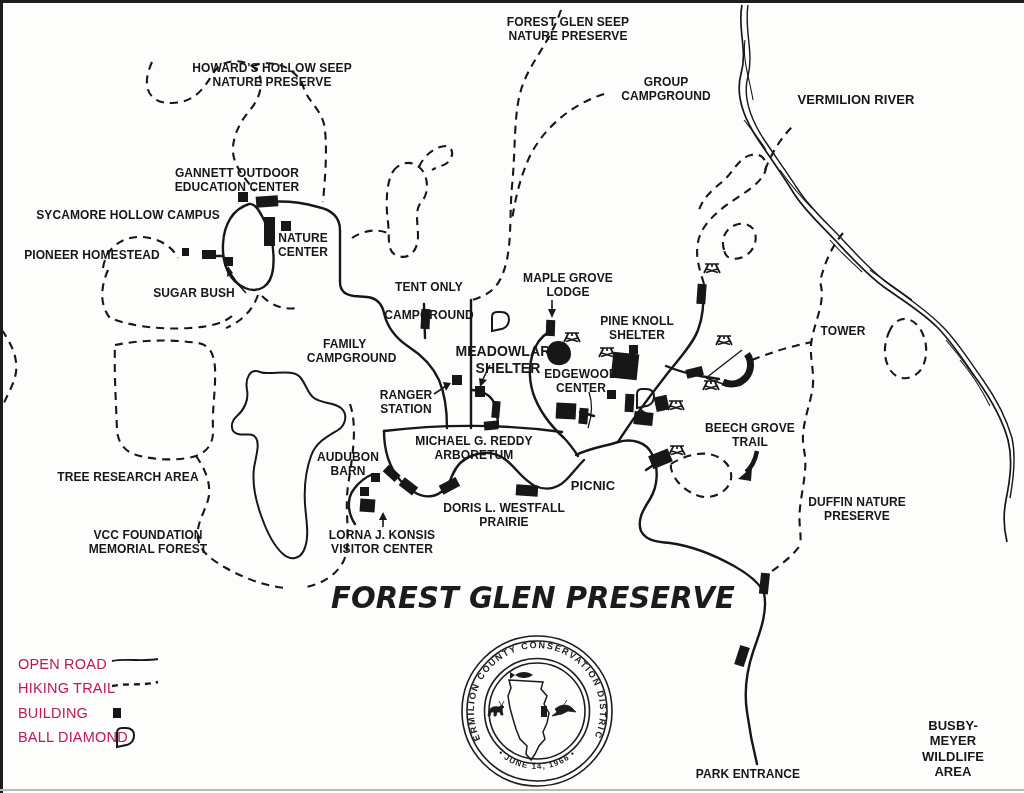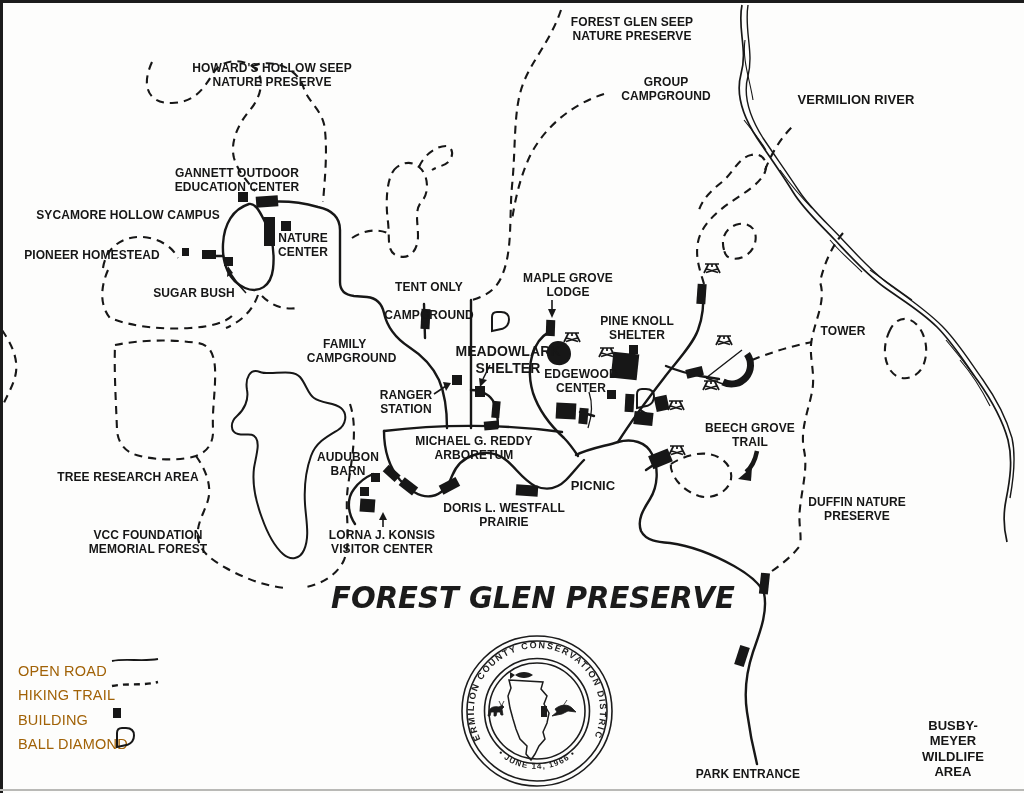--- a/index.html
+++ b/index.html
@@ -24,21 +24,21 @@
   .it { }
 
   #page-title {
     position:absolute; left:533px; top:580px; transform:translateX(-50%) scaleX(0.97);
     font-family:"DejaVu Sans", sans-serif; font-style:italic; font-weight:700;
     font-size:30px; letter-spacing:0px; white-space:nowrap; z-index:5; color:#1b1b1b;
   }
 
   #legend { position:absolute; left:18px; top:653px; width:160px; z-index:5; }
   .lrow { position:relative; height:24.3px; }
-  .ltext { position:absolute; left:0; top:3px; font-size:14.5px; font-weight:400; color:#a16207; letter-spacing:0.2px;margin-top:7px; }
+  .ltext { position:absolute; left:0; top:3px; font-size:14.5px; font-weight:400; color:#be185d; letter-spacing:0.2px; }
   .licon { position:absolute; left:92px; top:0; }
   #legend-building-swatch { position:absolute; left:95px; top:6px; width:8px; height:10px; background:#171717; }
 
   #seal-svg { position:absolute; left:457px; top:631px; z-index:4; }
   .seal-ring-text { font-family:"Liberation Sans", sans-serif; font-size:9px; font-weight:700; letter-spacing:1.6px; fill:#1c1c1c; }
   .seal-date-text { font-family:"Liberation Sans", sans-serif; font-size:8px; font-weight:700; letter-spacing:1.2px; fill:#1c1c1c; }
 </style>
 </head>
 <body>
 
@@ -210,21 +210,21 @@
       </g>
       <g fill="#1c1c1c" stroke="#1c1c1c" stroke-width="0.8">
         <path d="M 18,-4 C 24,-9 31,-9 35,-5 L 39,-1 L 31,-2 L 25,1 L 15,3 L 20,-1 Z"></path>
         <path fill="none" d="M 26,-7 L 30,-13"></path>
       </g>
     </g>
   </svg>
 
   <div id="page-title">FOREST GLEN PRESERVE</div>
 
-  <div class="lbl" style="left:632px;top:15px">FOREST GLEN SEEP
+  <div class="lbl" style="left:568px;top:15px">FOREST GLEN SEEP
 NATURE PRESERVE</div>
   <div class="lbl" style="left:272px;top:61px">HOWARD'S HOLLOW SEEP
 NATURE PRESERVE</div>
   <div class="lbl" style="left:666px;top:75px">GROUP
 CAMPGROUND</div>
   <div class="lbl md13" style="left:856px;top:92px">VERMILION RIVER</div>
   <div class="lbl" style="left:237px;top:166px">GANNETT OUTDOOR
 EDUCATION CENTER</div>
   <div class="lbl it" style="left:128px;top:208px">SYCAMORE HOLLOW CAMPUS</div>
   <div class="lbl" style="left:92px;top:248px">PIONEER HOMESTEAD</div>

